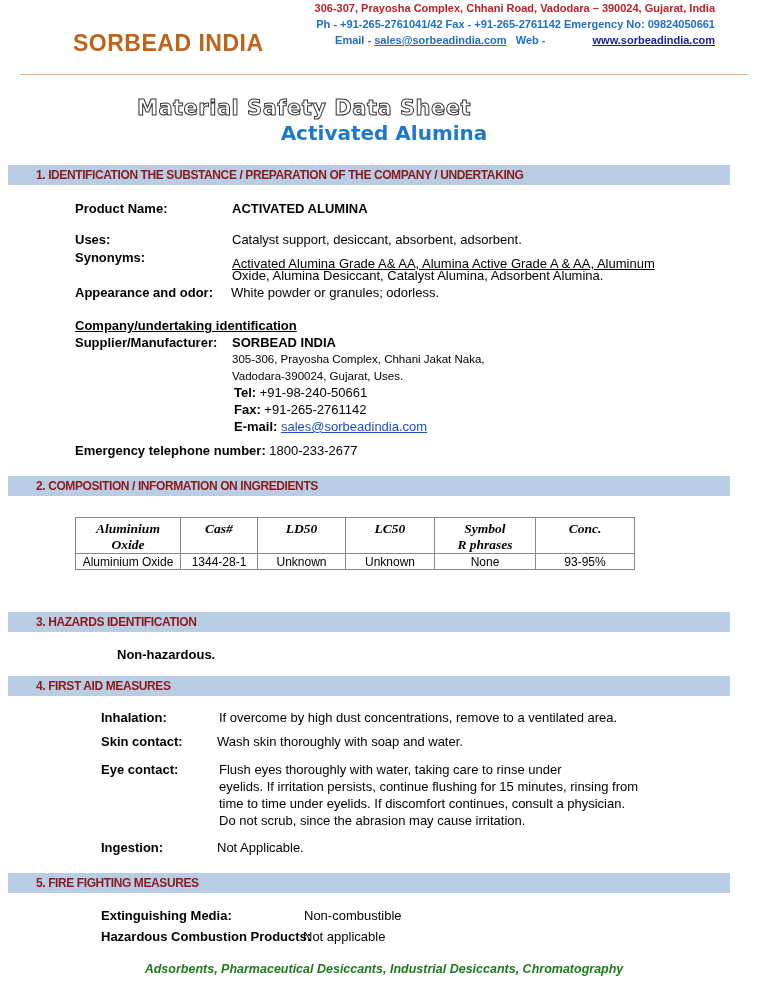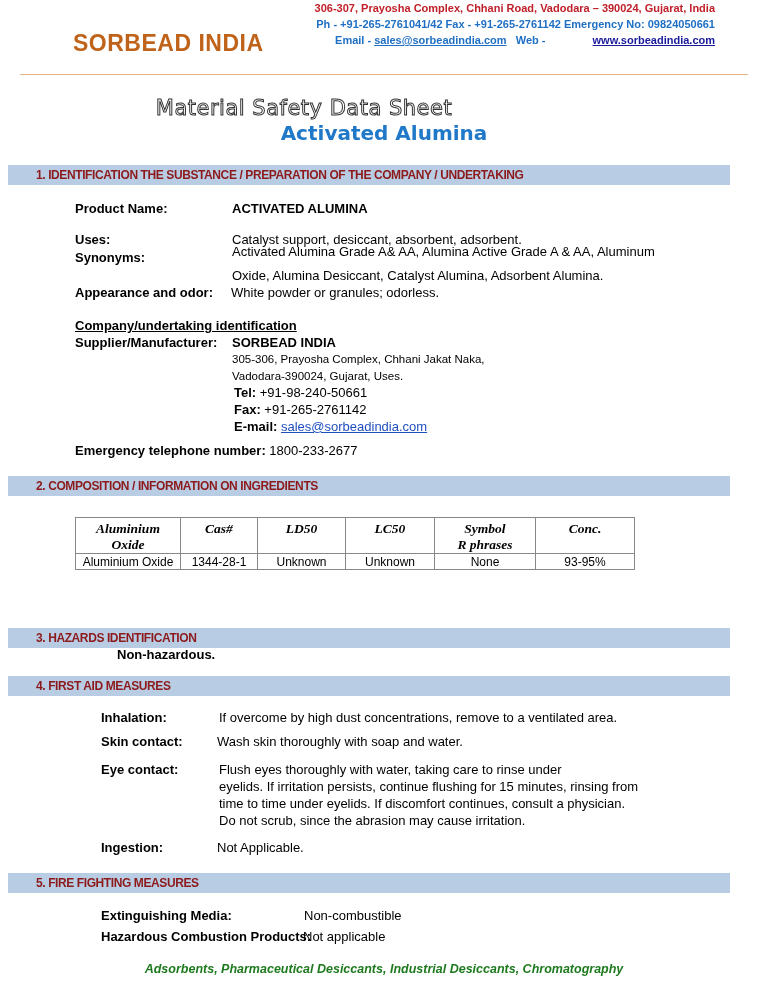--- a/index.html
+++ b/index.html
@@ -10,21 +10,21 @@
   
   .brand { left: 73px; top: 30px; font-size: 23px; font-weight: bold; color: #c0631a; letter-spacing: 0.5px; }
   .hdr-line { right: 53px; font-size: 11px; font-weight: bold; text-align: right; white-space: nowrap; }
   .hdr-addr { top: 2px; color: #c0202a; }
   .hdr-ph { top: 18px; color: #1f6fc4; }
   .hdr-em { top: 34px; color: #1f6fc4; }
   .hdr-em a { color: #1f6fc4; text-decoration: underline; }
   .hdr-em a.web { color: #1a1a9c; margin-left: 44px; }
   .hdr-rule { left: 20px; right: 20px; top: 74px; height: 1px; background: #e7b48a; }
 
-  .doc-title { left: 0; width: 608px; top: 96px; text-align: center; font-size: 21px; font-weight: 400;
+  .doc-title { left: 0; width: 608px; top: 96px; text-align: center; font-size: 21px; font-weight: 700;
                color: #ffffff; -webkit-text-stroke: 1px #333; letter-spacing: 0.5px; font-family: "DejaVu Sans", sans-serif; }
   .doc-sub { left: 0; width: 768px; top: 121px; text-align: center; font-size: 20px; font-weight: bold; color: #1f78c8; font-family: "DejaVu Sans", sans-serif; }
 
   
   .sec-bar { left: 8px; width: 722px; height: 20px; background: #b8cce4; }
   .sec-bar span { position: absolute; left: 28px; top: 3px; font-size: 12px; font-weight: bold; color: #8c1a1a; letter-spacing: -0.4px; white-space: nowrap; }
 
   .t { font-size: 13px; white-space: nowrap; }
   .b { font-weight: bold; }
   .s { font-size: 11.5px; }
@@ -57,21 +57,21 @@
 <div class="abs sec-bar" style="top:165px;text-align:right;">
     <span>1.   IDENTIFICATION THE SUBSTANCE / PREPARATION OF THE COMPANY / UNDERTAKING</span>
   </div>
 
 <div class="abs t b" style="left:75px; top:201px;">Product Name:</div>
 <div class="abs t b" style="left:232px; top:201px;">ACTIVATED ALUMINA</div>
 
 <div class="abs t b" style="left:75px; top:232px;">Uses:</div>
 <div class="abs t" style="left:232px; top:232px;">Catalyst support, desiccant, absorbent, adsorbent.</div>
 <div class="abs t b" style="left:75px; top:250px;">Synonyms:</div>
-<div class="abs t" style="left:232px; top:244px;">Activated Alumina Grade A&amp; AA, Alumina Active Grade A &amp; AA, Aluminum</div>
+<div class="abs t" style="left:232px; top:256px;text-decoration:underline;">Activated Alumina Grade A&amp; AA, Alumina Active Grade A &amp; AA, Aluminum</div>
 <div class="abs t" style="left:232px; top:268px;">Oxide, Alumina Desiccant, Catalyst Alumina, Adsorbent Alumina.</div>
 <div class="abs t b" style="left:75px; top:285px;">Appearance and odor:</div>
 <div class="abs t" style="left:231px; top:285px;">White powder or granules; odorless.</div>
 
 <div class="abs t b u" style="left:75px; top:318px;">Company/undertaking identification</div>
 <div class="abs t b" style="left:75px; top:335px;">Supplier/Manufacturer:</div>
 <div class="abs t b" style="left:232px; top:335px;">SORBEAD INDIA</div>
 <div class="abs s" style="left:232px; top:353px;">305-306, Prayosha Complex, Chhani Jakat Naka,</div>
 <div class="abs s" style="left:232px; top:370px;">Vadodara-390024, Gujarat, Uses.</div>
 <div class="abs t" style="left:234px; top:385px;"><b>Tel:</b><span> +91-98-240-50661</span></div>
@@ -97,21 +97,21 @@
     <td>Aluminium Oxide</td>
     <td>1344-28-1</td>
     <td>Unknown</td>
     <td>Unknown</td>
     <td>None</td>
     <td>93-95%</td>
   </tr>
 </tbody>
   </table>
 
-<div class="abs sec-bar" style="top:628px;">
+<div class="abs sec-bar" style="top:612px;">
     <span>3.   HAZARDS  IDENTIFICATION</span>
   </div>
 <div class="abs t b" style="left:117px; top:647px;">Non-hazardous.</div>
 
 <div class="abs sec-bar" style="top:676px;">
     <span>4.   FIRST AID MEASURES</span>
   </div>
 <div class="abs t b" style="left:101px; top:710px;">Inhalation:</div>
 <div class="abs t" style="left:219px; top:710px;">If overcome by high dust concentrations, remove to a ventilated area.</div>
 <div class="abs t b" style="left:101px; top:734px;">Skin contact:</div>

